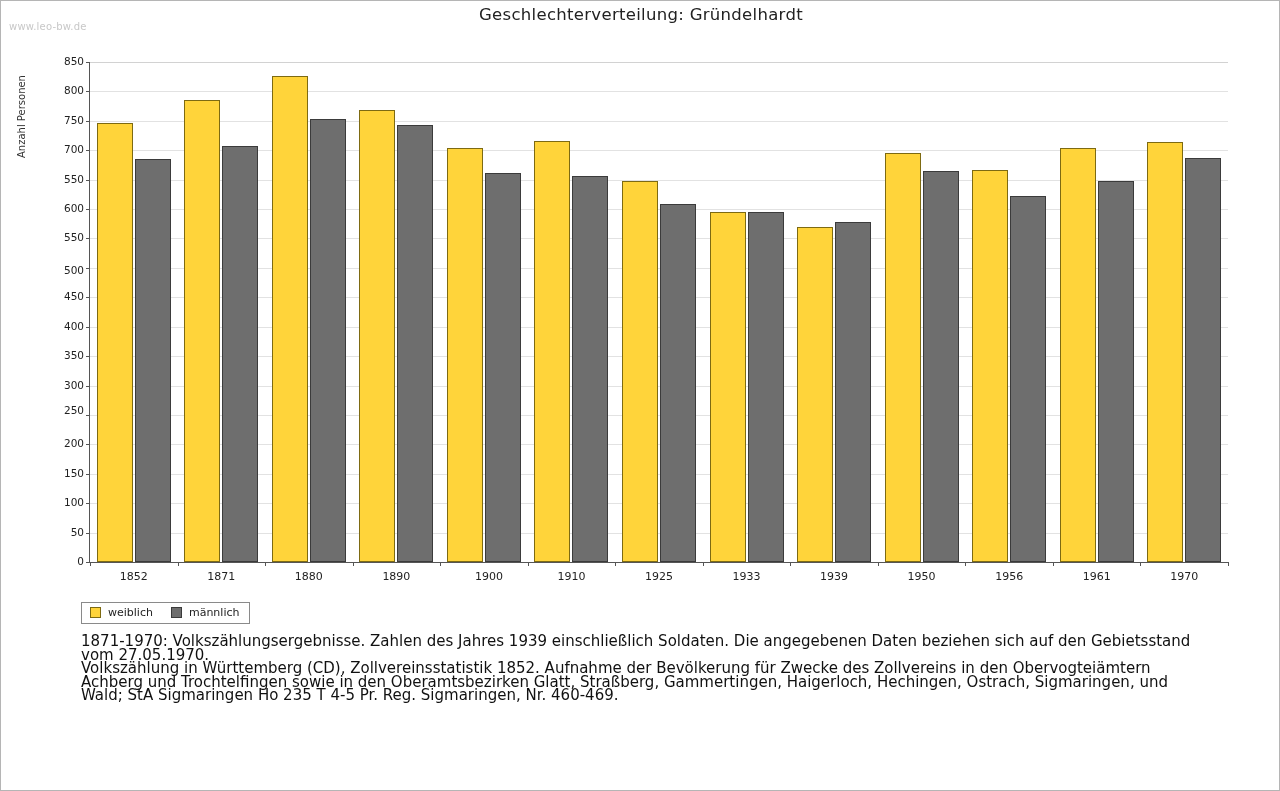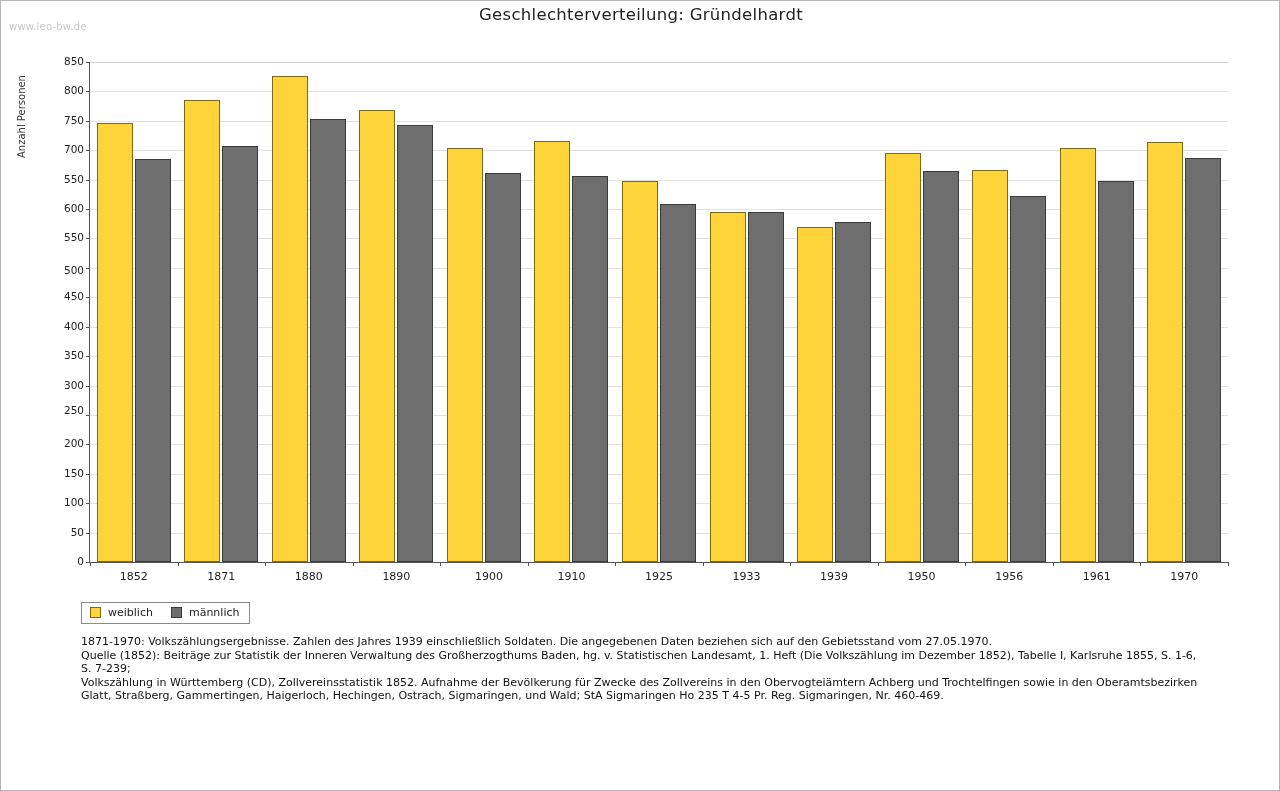--- a/index.html
+++ b/index.html
@@ -140,21 +140,21 @@
     display: inline-block;
   }
   .swatch.weiblich { background: #ffd43a; border: 1px solid #7d6a12; }
   .swatch.maennlich { background: #6e6e6e; border: 1px solid #3b3b3b; }
   
   #notes {
     position: absolute;
     left: 80px;
     top: 634px;
     width: 1120px;
-    font-size: 11px;
+    font-size: 15px;
     color: #111111;
     line-height: 13.6px;
   }
   #notes .para {
     margin: 0 0 0 0;
   }
   #notes .gap {
     height: 13px;
   }
 </style>
@@ -284,18 +284,17 @@
       <span>weiblich</span>
     </div>
     <div class="legend-item">
       <span class="swatch maennlich"></span>
       <span>männlich</span>
     </div>
   </div>
 
   <div id="notes">
     <p class="para">1871-1970: Volkszählungsergebnisse. Zahlen des Jahres 1939 einschließlich Soldaten. Die angegebenen Daten beziehen sich auf den Gebietsstand vom 27.05.1970.</p>
-    <p class="para">Quelle (1852): Beiträge zur Statistik der Inneren Verwaltung des Großherzogthums Baden, hg. v. Statistischen Landesamt, 1. Heft (Die Volkszählung im Dezember 1852), Tabelle I, Karlsruhe 1855, S. 1-6, S. 7-239;</p>
     <p class="para">Volkszählung in Württemberg (CD), Zollvereinsstatistik 1852. Aufnahme der Bevölkerung für Zwecke des Zollvereins in den Obervogteiämtern Achberg und Trochtelfingen sowie in den Oberamtsbezirken Glatt, Straßberg, Gammertingen, Haigerloch, Hechingen, Ostrach, Sigmaringen, und Wald; StA Sigmaringen Ho 235 T 4-5 Pr. Reg. Sigmaringen, Nr. 460-469.</p>
     <div class="gap"></div>
   </div>
 
 </div>
 
 </body></html>

